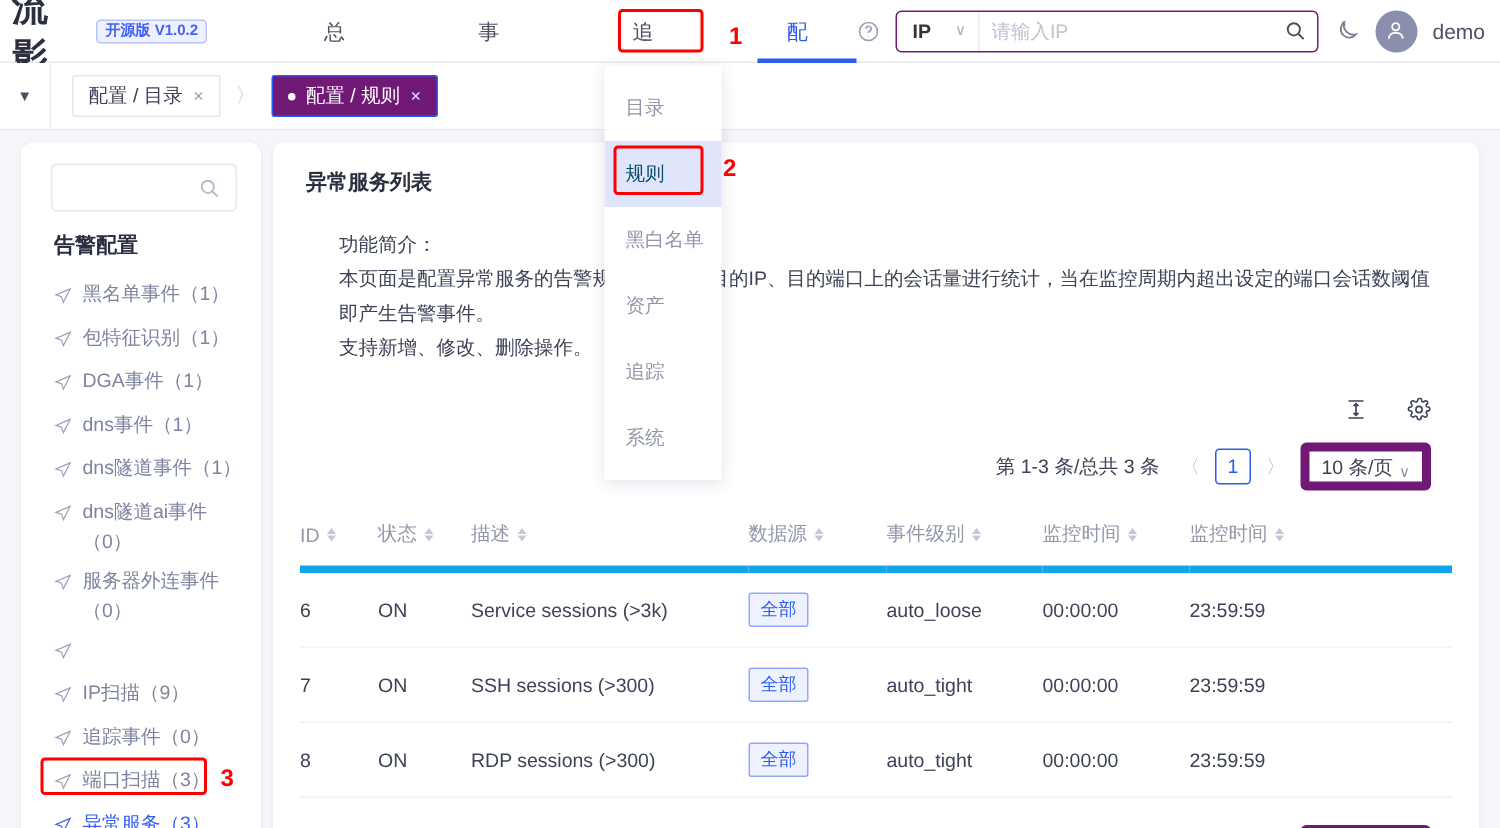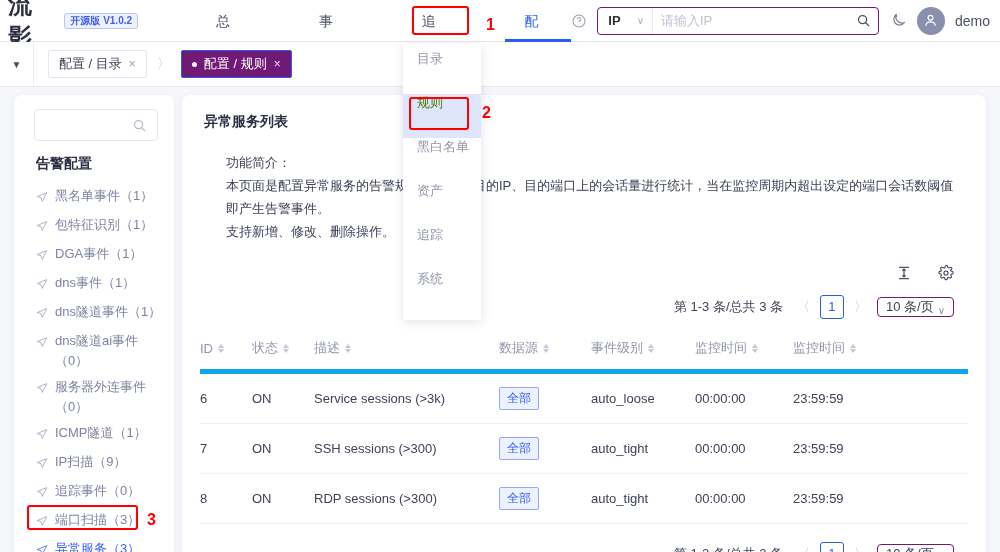--- a/index.html
+++ b/index.html
@@ -98,24 +98,24 @@
   }
 
   
   .dropdown {
     position:absolute; left:403px; top:44px; width:78px;
     background:#ffffff; z-index:40;
     box-shadow:0 2px 10px rgba(30,40,90,0.13);
     padding:6px 0 6px 0;
   }
   .dd-item {
-    height:44px; display:flex; padding-left:14px;
+    height:44px; display:flex; align-items:center; padding-left:14px;
     font-size:13px; color:#9296ab; cursor:pointer;
   }
-  .dd-item.sel { background:#dfe6fb; color:#4d7c0f; }
+  .dd-item.sel { background:#dfe6fb; color:#0c4a6e; }
 
   
   .sidebar {
     position:absolute; left:14px; top:95px; width:160px; height:472px;
     background:#fff; border-radius:8px 8px 0 0;
     box-shadow:0 1px 4px rgba(40,50,90,0.06);
     padding:14px 0 0 0; overflow:hidden;
   }
   .side-search {
     margin:0 16px 14px 20px; height:32px;
@@ -168,21 +168,21 @@
   }
   .pager .info { margin-right:4px; }
   .pg-arrow { color:#bcc0cf; padding:0 2px; cursor:pointer; font-size:13px; }
   .pg-num {
     min-width:24px; height:24px; line-height:22px; text-align:center;
     border:1px solid #2b5cf2; color:#2b5cf2; border-radius:3px;
     font-size:13px; cursor:pointer; background:#fff;
   }
   .pg-size {
     display:flex; align-items:flex-end; gap:4px;
-    height:20px; padding:0 8px; border:1px solid #701a75; border-radius:4px;
+    height:32px; padding:0 8px; border:6px solid #701a75; border-radius:4px;
     cursor:pointer; color:#3d4257;
   }
   .pg-size .chev { font-size:10px; color:#8b90a5; }
 
   
   table.rules { width:100%; border-collapse:collapse; margin-top:10px; table-layout:fixed; }
   table.rules th {
     font-size:13px; color:#9296ab; font-weight:400; text-align:left;
     padding:10px 0 12px 0; border-bottom:5px solid #0ea5e9;
   }
@@ -354,21 +354,20 @@
             </svg>
         </span>
         <span class="si-label">服务器外连事件（0）</span>
       </div>
       <div class="side-item">
         <span class="si-icon">
           <svg width="12" height="12" viewBox="0 0 24 24" fill="none" stroke="currentColor" stroke-width="1.6">
               <path d="M21.5 3.2 2.6 11.1l7.4 2.4 2.5 7.3z"></path>
             </svg>
         </span>
-        <span class="si-label">ICMP隧道（1）</span>
       </div>
       <div class="side-item">
         <span class="si-icon">
           <svg width="12" height="12" viewBox="0 0 24 24" fill="none" stroke="currentColor" stroke-width="1.6">
               <path d="M21.5 3.2 2.6 11.1l7.4 2.4 2.5 7.3z"></path>
             </svg>
         </span>
         <span class="si-label">IP扫描（9）</span>
       </div>
       <div class="side-item">

